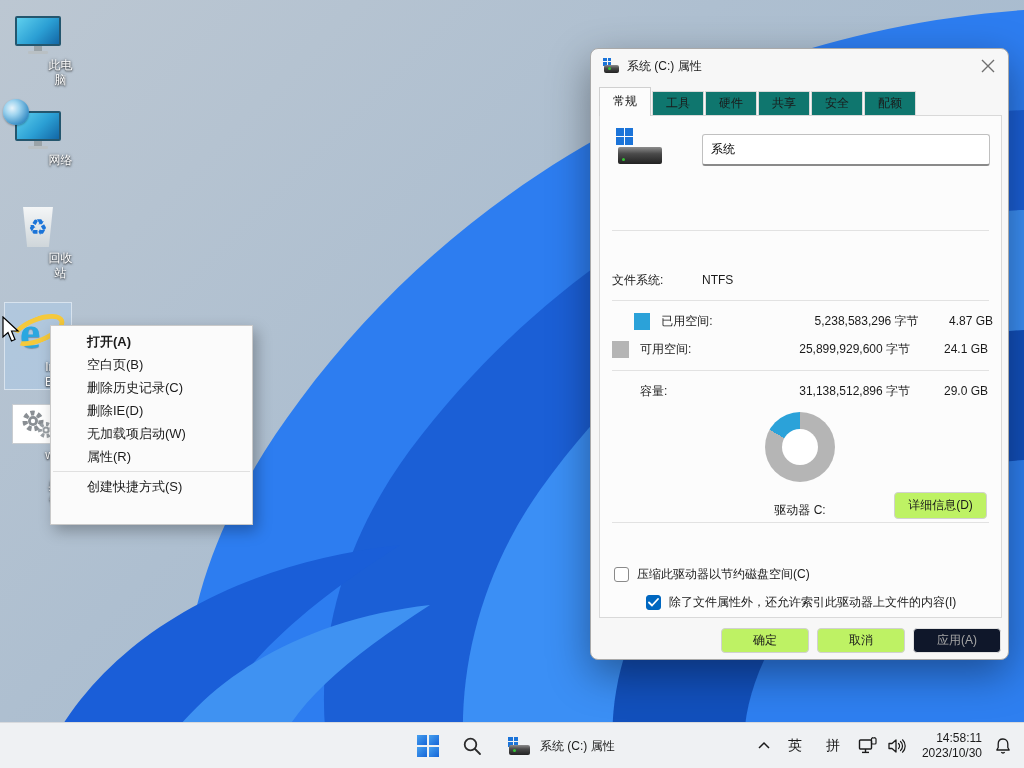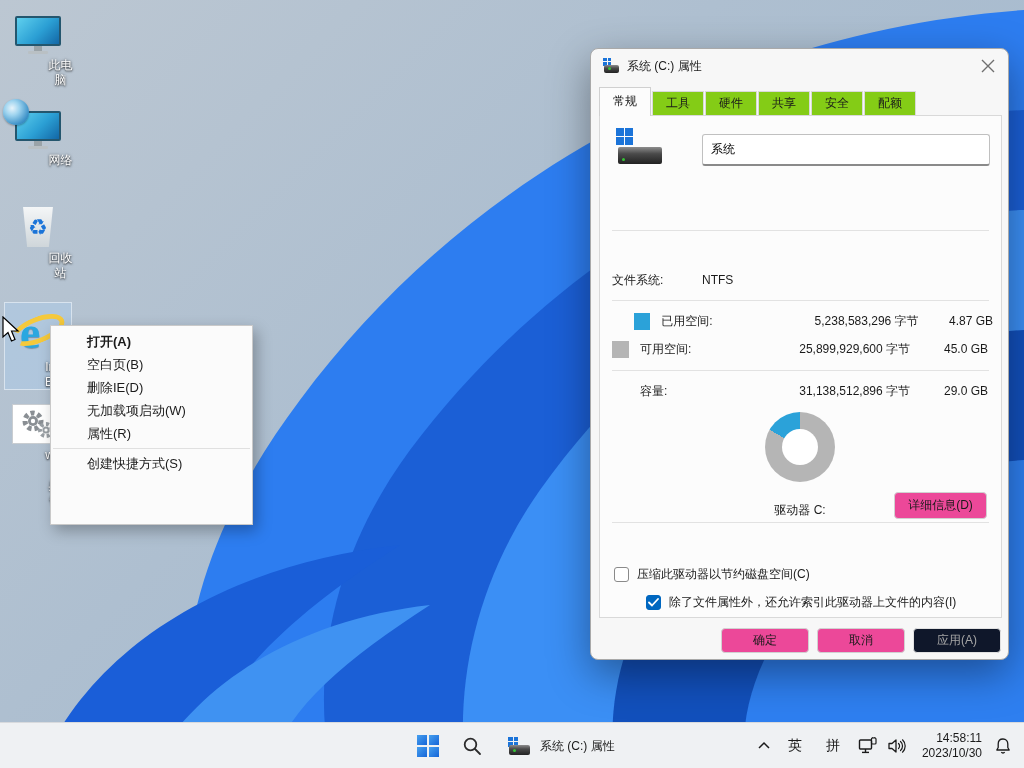--- a/index.html
+++ b/index.html
@@ -54,37 +54,37 @@
   #dlg-close { position:absolute; right:12px; top:9px; width:16px; height:16px; cursor:pointer; }
 
   .drive-ico { position:relative; }
   .drive-ico .body { background:linear-gradient(180deg,#8d8d8d 0%,#4a4a4a 40%,#222 100%); border-radius:2px; position:relative; }
   .drive-ico .led { position:absolute; width:3px; height:3px; border-radius:50%; background:#35c435; left:4px; bottom:3px; }
   .winlogo { display:grid; grid-template-columns:1fr 1fr; grid-template-rows:1fr 1fr; gap:1px; }
   .winlogo span { background:#1b74d9; }
 
   
   #tabs { position:absolute; left:8px; top:41px; display:flex; align-items:flex-end; height:26px; }
-  .tab { font-size:12px; padding:3px 13px 4px; background:#84cc16; border:1px solid #d9d9d9; border-bottom:none;
+  .tab { font-size:12px; padding:3px 13px 4px; background:#0f766e; border:1px solid #d9d9d9; border-bottom:none;
         margin-right:1px; cursor:pointer; }
   .tab.selected { background:#fcfcfc; padding:5px 13px 6px; border-color:#d0d0d0; position:relative; z-index:2; }
   #page { position:absolute; left:8px; top:66px; width:403px; height:503px; background:#fcfcfc;
         border:1px solid #d9d9d9; }
 
   
   .sep { position:absolute; height:1px; background:#e2e2e2; left:12px; right:12px; }
   .rowlabel { font-size:12px; color:#1b1b1b; }
   .swatch { width:17px; height:17px; }
   .space-row { position:absolute; left:12px; right:8px; height:20px; display:flex; align-items:center; font-size:12px; }
   .bytes-col { width:175px; text-align:right; }
   .size-col { width:78px; text-align:right; }
   #donut { position:absolute; left:165px; top:296px; width:70px; height:70px; border-radius:50%; }
   #donut .hole { position:absolute; left:17px; top:17px; width:36px; height:36px; border-radius:50%; background:#fff; }
   #drive-cap-label { position:absolute; left:120px; top:386px; width:160px; text-align:center; font-size:12px; }
-  .btn { background:#ec4899; border:1px solid #d1d1d1; border-radius:4px; font-size:12px; color:#1b1b1b;
+  .btn { background:#bef264; border:1px solid #d1d1d1; border-radius:4px; font-size:12px; color:#1b1b1b;
         display:flex; align-items:center; justify-content:center; cursor:pointer; font-family:inherit; }
   #details-btn { position:absolute; left:294px; top:376px; width:93px; height:27px; }
   .chk-row { position:absolute; left:14px; display:flex; align-items:center; font-size:12px; }
   .chk-box { width:15px; height:15px; border:1px solid #8a8a8a; border-radius:3px; background:#fff; margin-right:8px;
         display:flex; align-items:center; justify-content:center; }
   .chk-box.checked { background:#0067c0; border-color:#0067c0; }
   .dlg-btns { position:absolute; left:0; right:7px; top:579px; height:25px; display:flex; justify-content:flex-end; gap:8px; }
   .dlg-btns .btn { width:88px; height:25px; }
   .btn.disabled { color:#a6a6a6; border-color:#e1e1e1; background:#0f172a; cursor:default; }
 
@@ -176,20 +176,21 @@
   <div class="desk-label">典右键.c</div>
 </div>
 
 <svg id="cursor" viewBox="0 0 20 28">
   <path d="M3,1 L3,21 L8,16.5 L11.5,25 L15,23.5 L11.5,15 L18,15 Z" fill="#fff" stroke="#000" stroke-width="1.2"></path>
 </svg>
 
 <div id="ctx-menu">
   <div class="ctx-item default">打开(A)</div>
   <div class="ctx-item">空白页(B)</div>
+  <div class="ctx-item">删除历史记录(C)</div>
   <div class="ctx-item">删除IE(D)</div>
   <div class="ctx-item">无加载项启动(W)</div>
   <div class="ctx-item">属性(R)</div>
   <div class="ctx-sep"></div>
   <div class="ctx-item">创建快捷方式(S)</div>
 </div>
 
 <div id="dialog">
   <div id="dlg-titlebar">
     <div class="drive-ico" style="width:16px;height:13px;">
@@ -245,21 +246,21 @@
     <div class="space-row" style="top:194px;height:22px;padding-left:22px;">
       <span class="swatch" id="used-swatch" style="background: rgb(43, 162, 217);"></span>
       <span class="rowlabel" style="margin-left:11px;width:95px;">已用空间:</span>
       <span class="bytes-col">5,238,583,296 字节</span>
       <span class="size-col">4.87 GB</span>
     </div>
     <div class="space-row" style="top:222px;height:22px;">
       <span class="swatch" id="free-swatch" style="background: rgb(181, 181, 181);"></span>
       <span class="rowlabel" style="margin-left:11px;width:95px;">可用空间:</span>
       <span class="bytes-col">25,899,929,600 字节</span>
-      <span class="size-col">45.0 GB</span>
+      <span class="size-col">24.1 GB</span>
     </div>
 
     <div class="sep" style="top:254px;"></div>
 
     <div class="space-row" style="top:264px;height:22px;">
       <span style="width:17px;"></span>
       <span class="rowlabel" style="margin-left:11px;width:95px;">容量:</span>
       <span class="bytes-col">31,138,512,896 字节</span>
       <span class="size-col">29.0 GB</span>
     </div>

